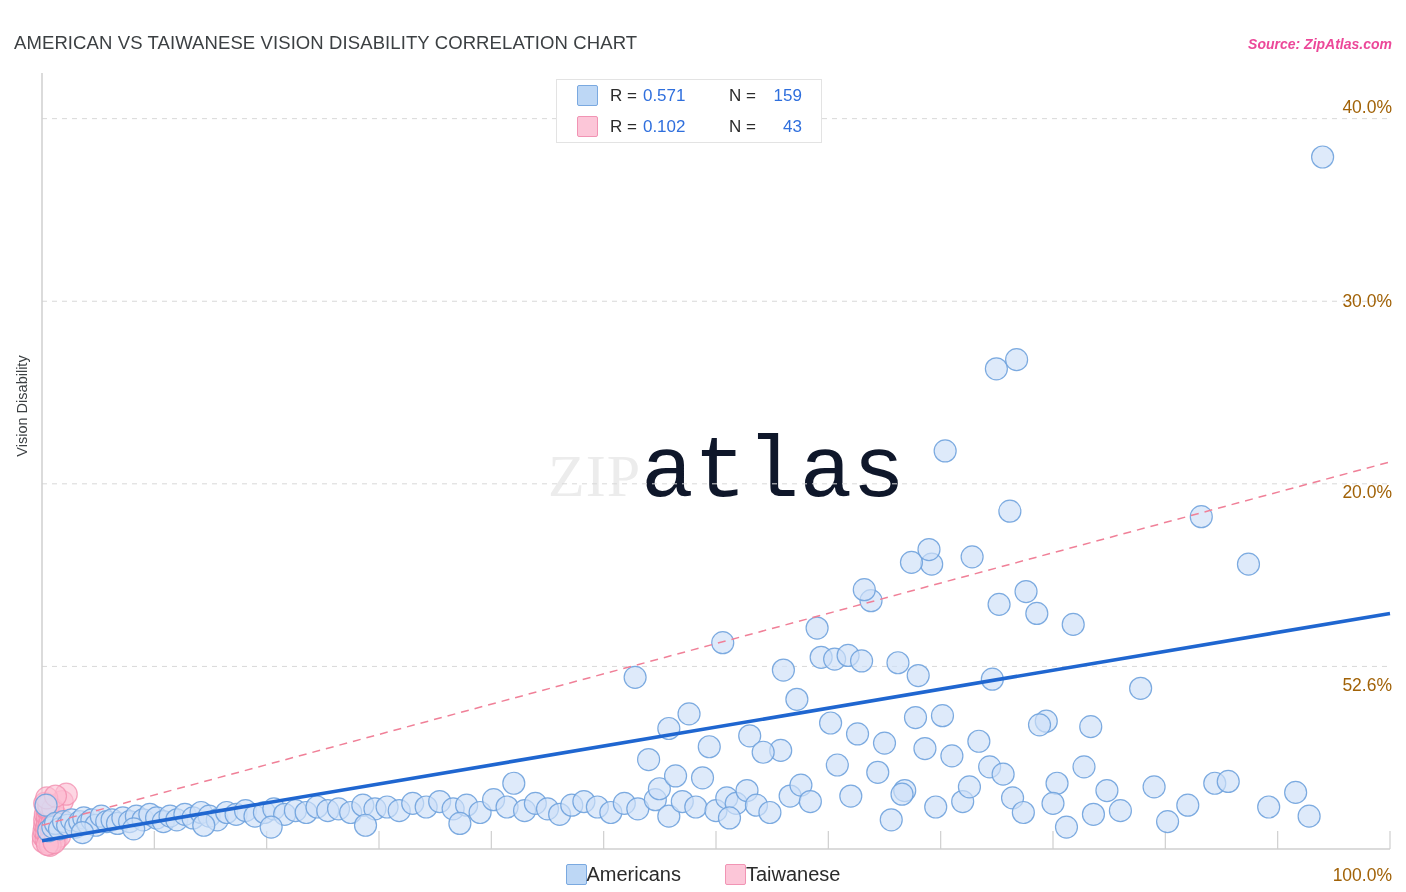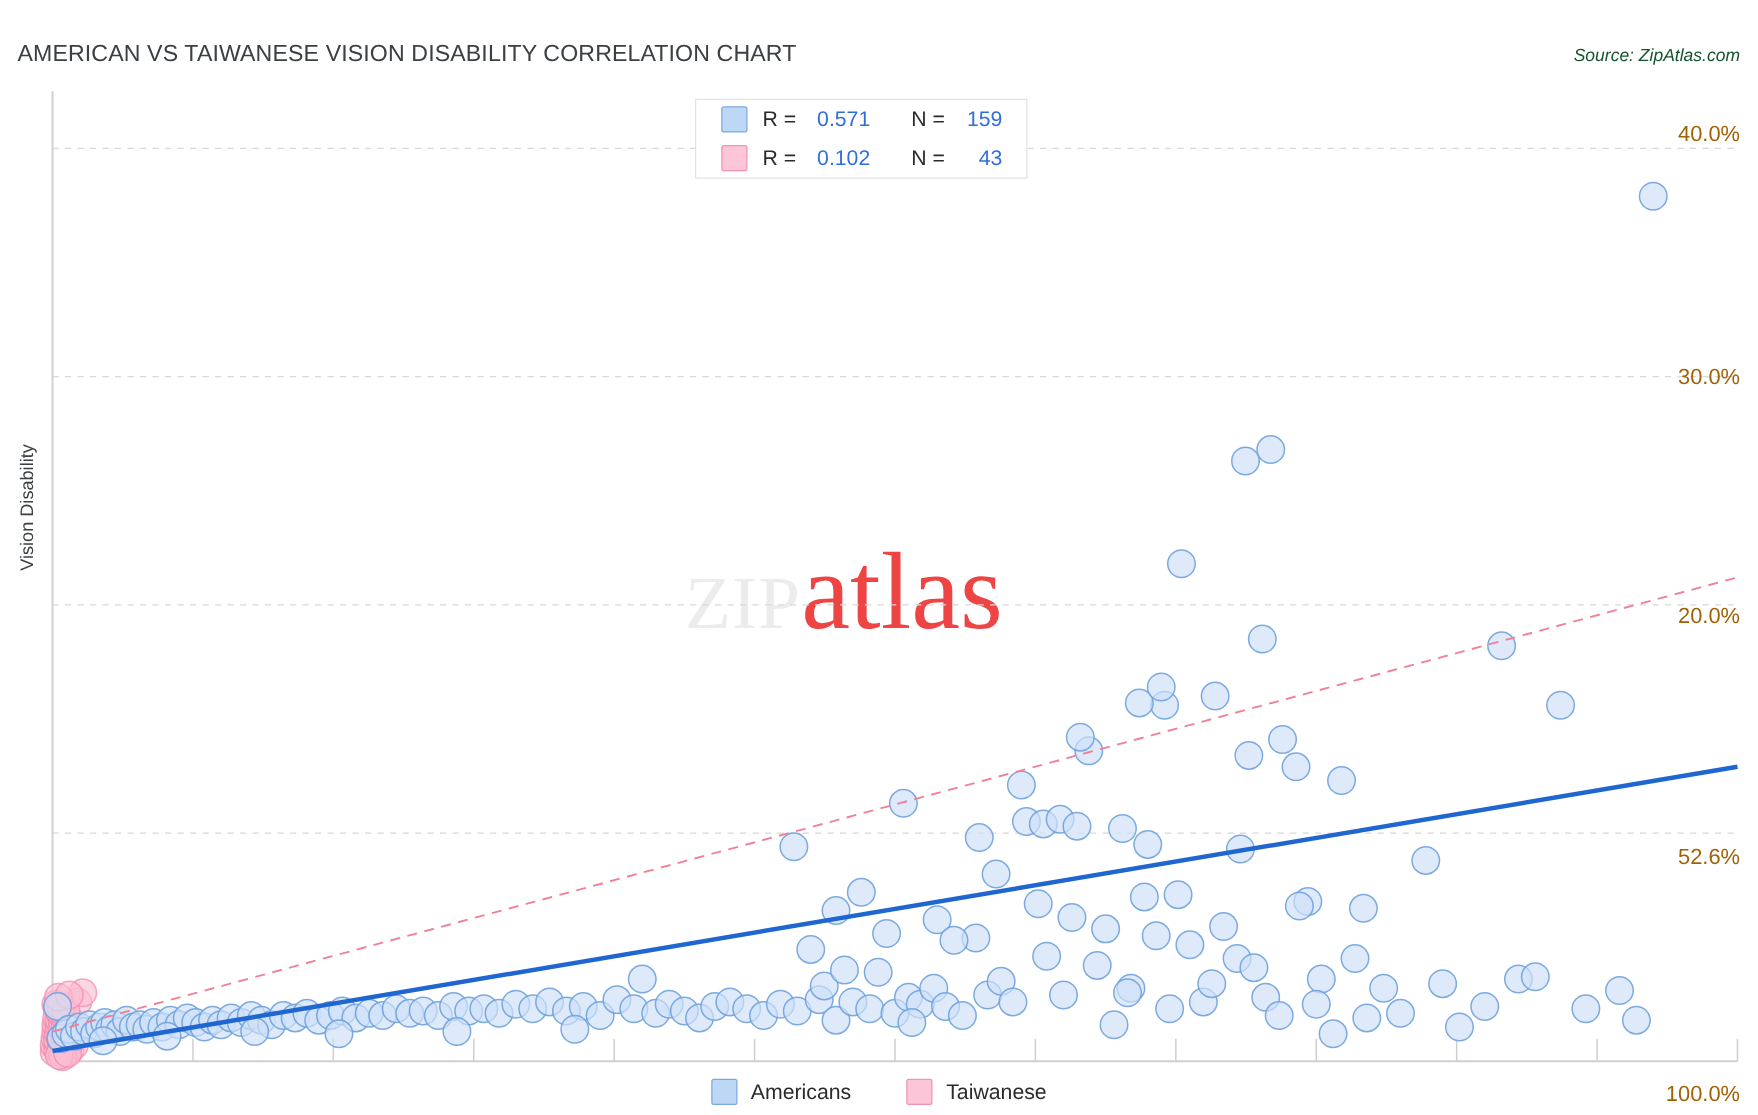--- a/index.html
+++ b/index.html
@@ -28,22 +28,22 @@
     color: #3c4043;
     letter-spacing: 0.1px;
     white-space: nowrap;
   }
   .source {
     position: absolute;
     right: 14px;
     top: 23px;
     font-size: 14px;
     font-style: italic;
-    font-weight: normal;
-    color: #14532d;
+    font-weight: bold;
+    color: #ec4899;
     white-space: nowrap;
   }
   .ylabel {
     position: absolute;
     left: -58px;
     top: 385px;
     width: 160px;
     text-align: center;
     transform: rotate(-90deg);
     transform-origin: center center;
@@ -77,34 +77,34 @@
     width: 19px;
     height: 19px;
     border-radius: 2px;
     margin-right: 12px;
     flex: 0 0 auto;
   }
   .sw-blue { background: #bdd7f5; border: 1px solid #7aa9e0; }
   .sw-pink { background: #fcc6d8; border: 1px solid #f194b4; }
   .lg-key { color: #2b2b2b; }
   .lg-val { color: #2f6fdd; }
-  .lg-r { display: inline-block; min-width: 64px; text-align: center; margin-left: 6px; }
+  .lg-r { display: inline-block; min-width: 64px; text-align: left; margin-left: 6px; }
   .lg-n { display: inline-block; min-width: 40px; text-align: right; margin-left: 6px; }
   .lg-gap { display: inline-block; width: 22px; }
   .bottom-legend {
     position: absolute;
     left: 0;
     top: 850px;
     width: 1406px;
     display: flex;
     justify-content: center;
     align-items: center;
     gap: 44px;
   }
-  .bl-item { display: flex; align-items: center; gap: 11px; font-size: 17px; color: #2b2b2b; }
+  .bl-item { display: flex; align-items: center; font-size: 20px; color: #2b2b2b; }
   .bl-sw { width: 19px; height: 19px; border-radius: 2px; }
   .axis-text {
     position: absolute;
     font-size: 17.5px;
     color: #a16207;
     white-space: nowrap;
   }
   .y-tick { right: 14px; text-align: right; }
   .x-left { left: 44px; top: 852px; margin-top: 28px; }
   .x-right { right: 14px; top: 852px; }
@@ -116,23 +116,23 @@
     user-select: none;
     white-space: nowrap;
   }
   .wm-zip {
     font-family: "Liberation Serif", serif;
     font-size: 60px;
     color: #ececec;
     letter-spacing: 1px;
   }
   .wm-atlas {
-    font-family: Liberation Serif, serif;
+    font-family: Liberation Mono, monospace;
     font-size: 88px;
-    color: #ef4444;
+    color: #0f172a;
     letter-spacing: 0px;
   }
 </style>
 </head>
 <body>
 
 <div id="chart-root">
 
   <div class="title">AMERICAN VS TAIWANESE VISION DISABILITY CORRELATION CHART</div>
   <div class="source">Source: ZipAtlas.com</div>

